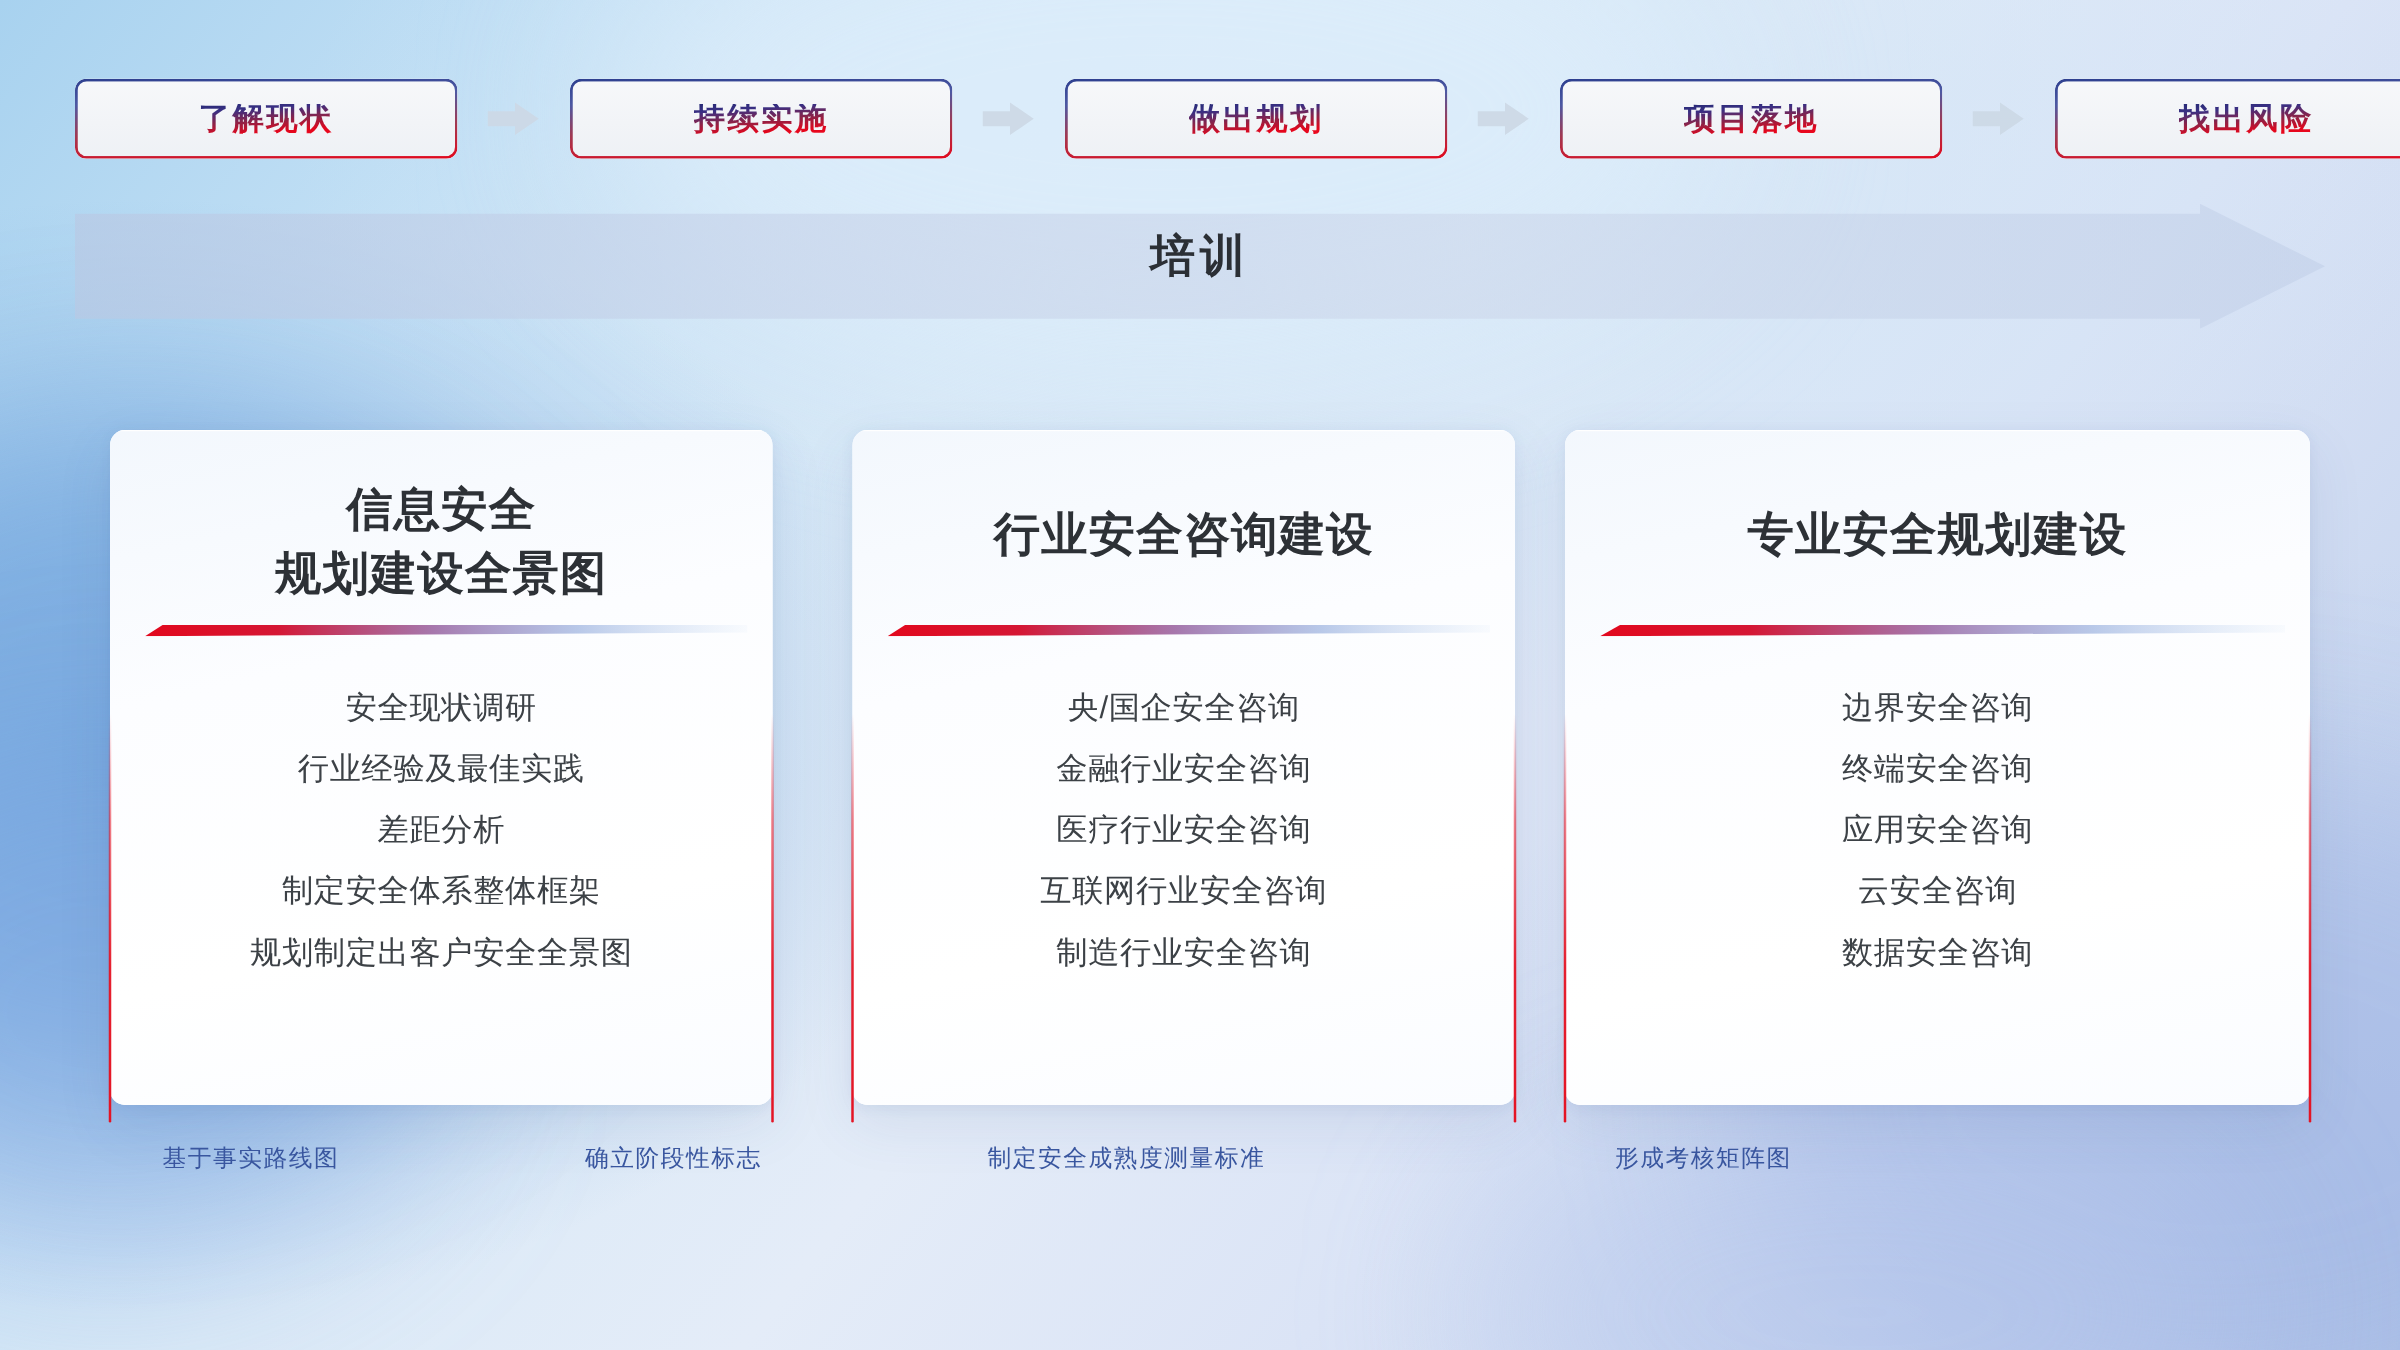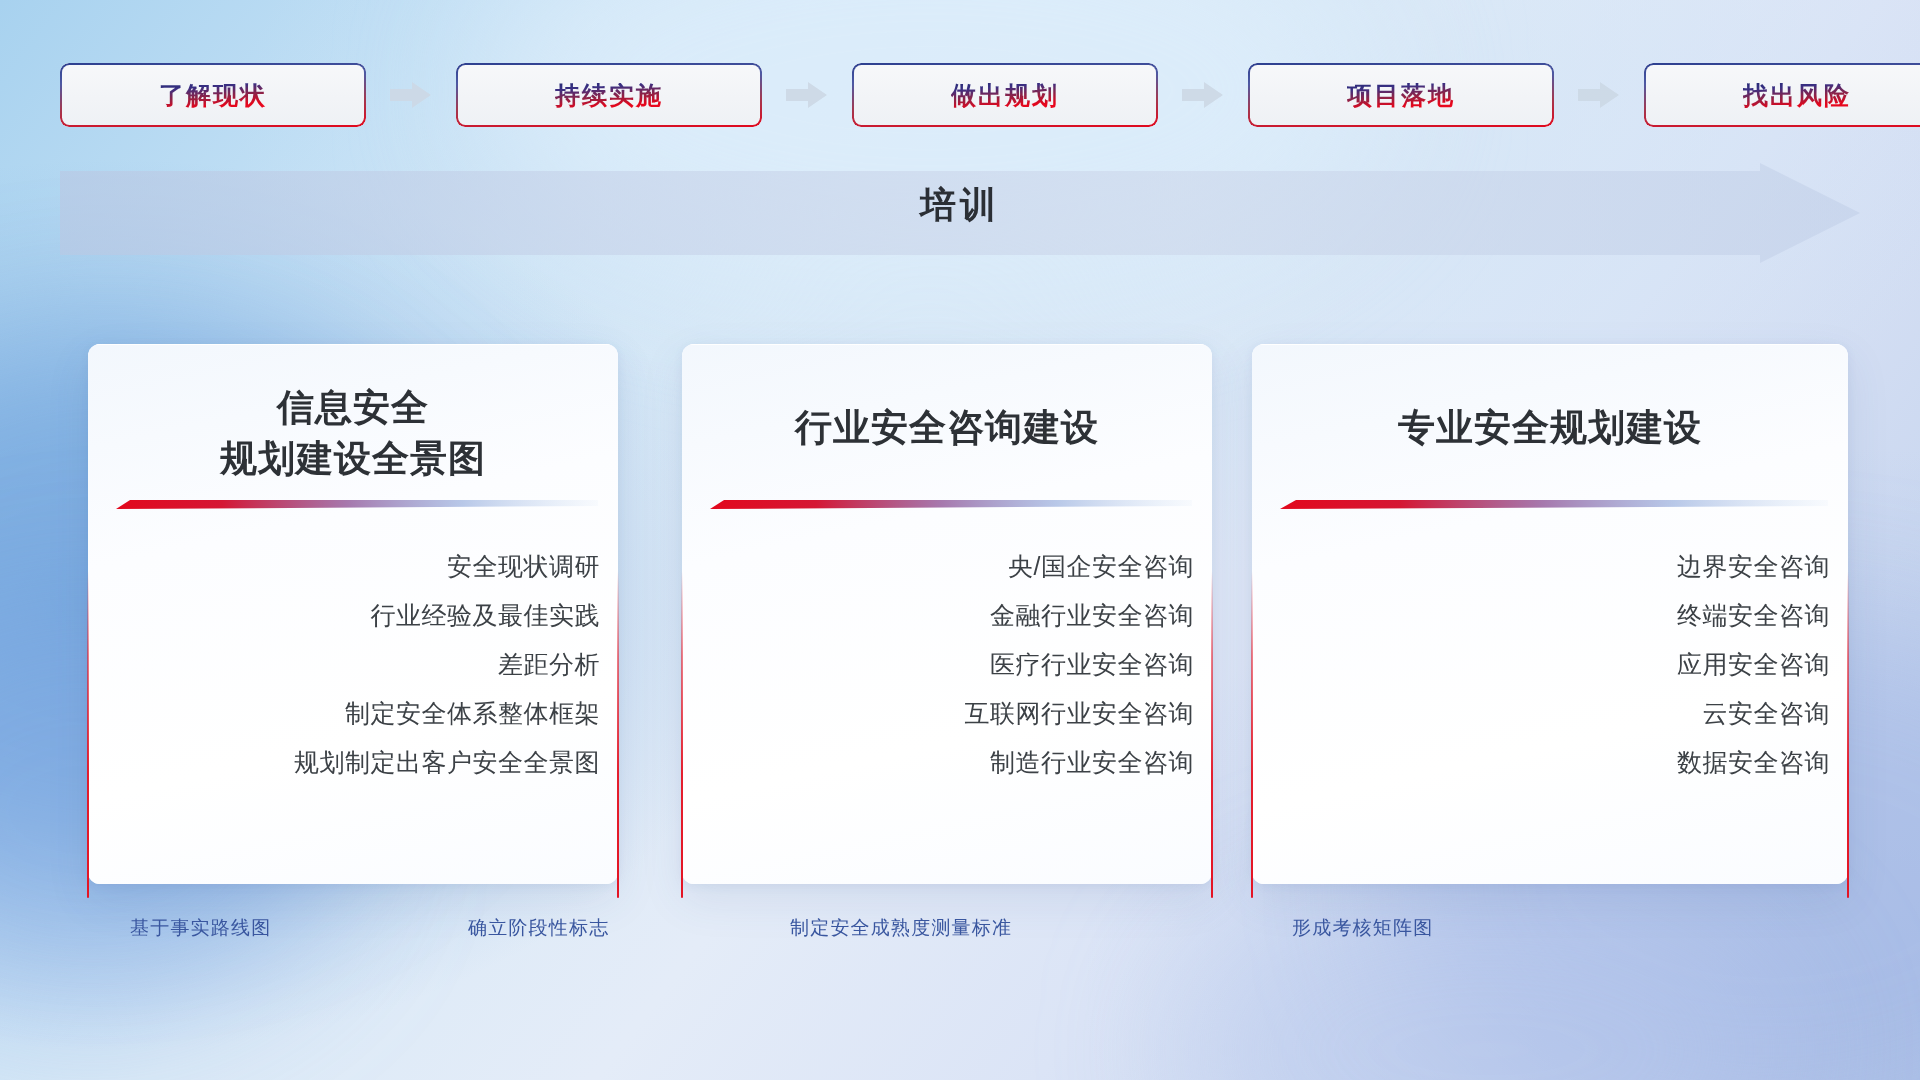--- a/index.html
+++ b/index.html
@@ -196,21 +196,20 @@
     left: 0; right: 0;
     top: 198px;
     text-align: center;
   }
   .card-list-item {
     color: #3c4146;
     font-size: 25px;
     line-height: 1;
     padding: 12px 18px;
     letter-spacing: 0.5px;
-    text-align: right;
   }
 
   
   #captions {
     position: absolute;
     left: 0;
     top: 918px;
     width: 1920px;
     height: 44px;
   }

